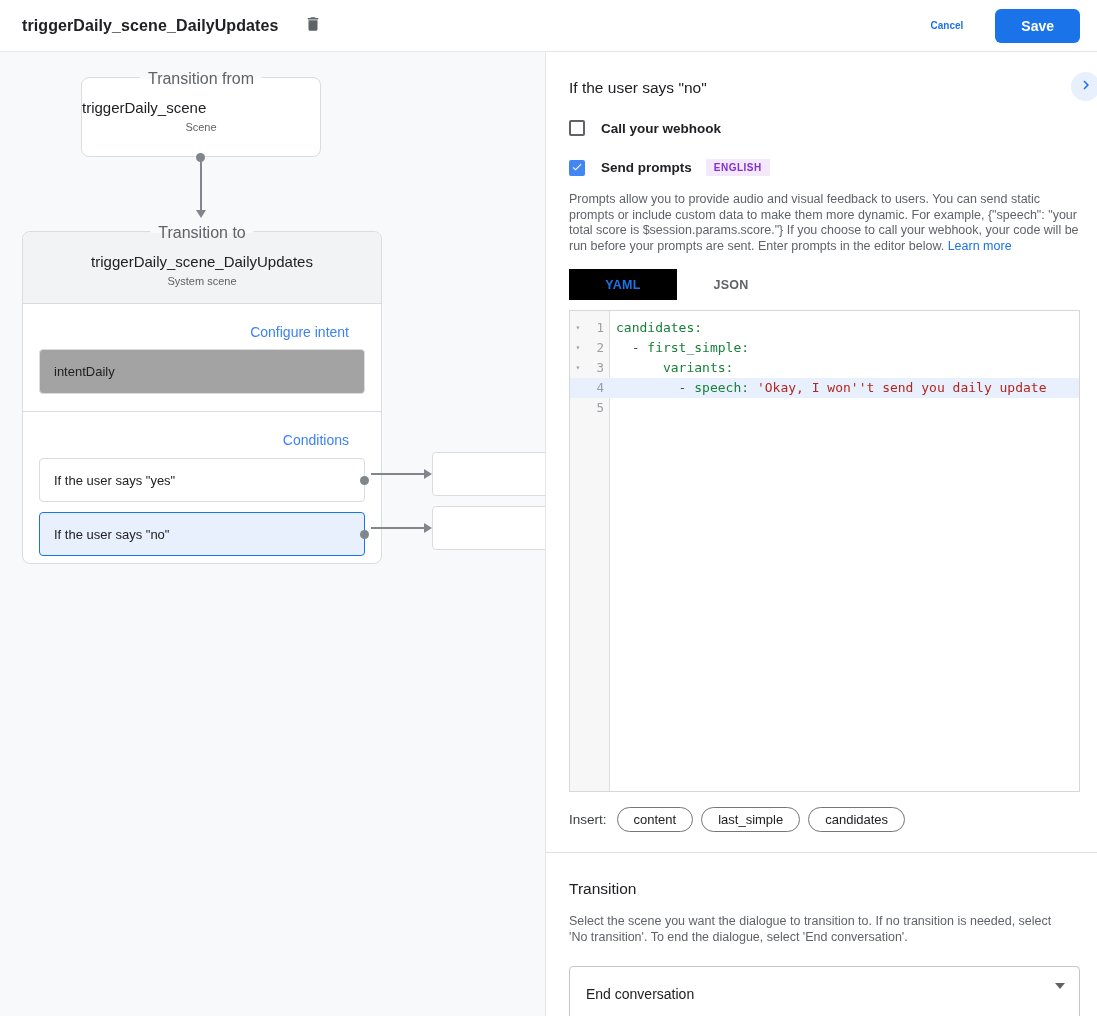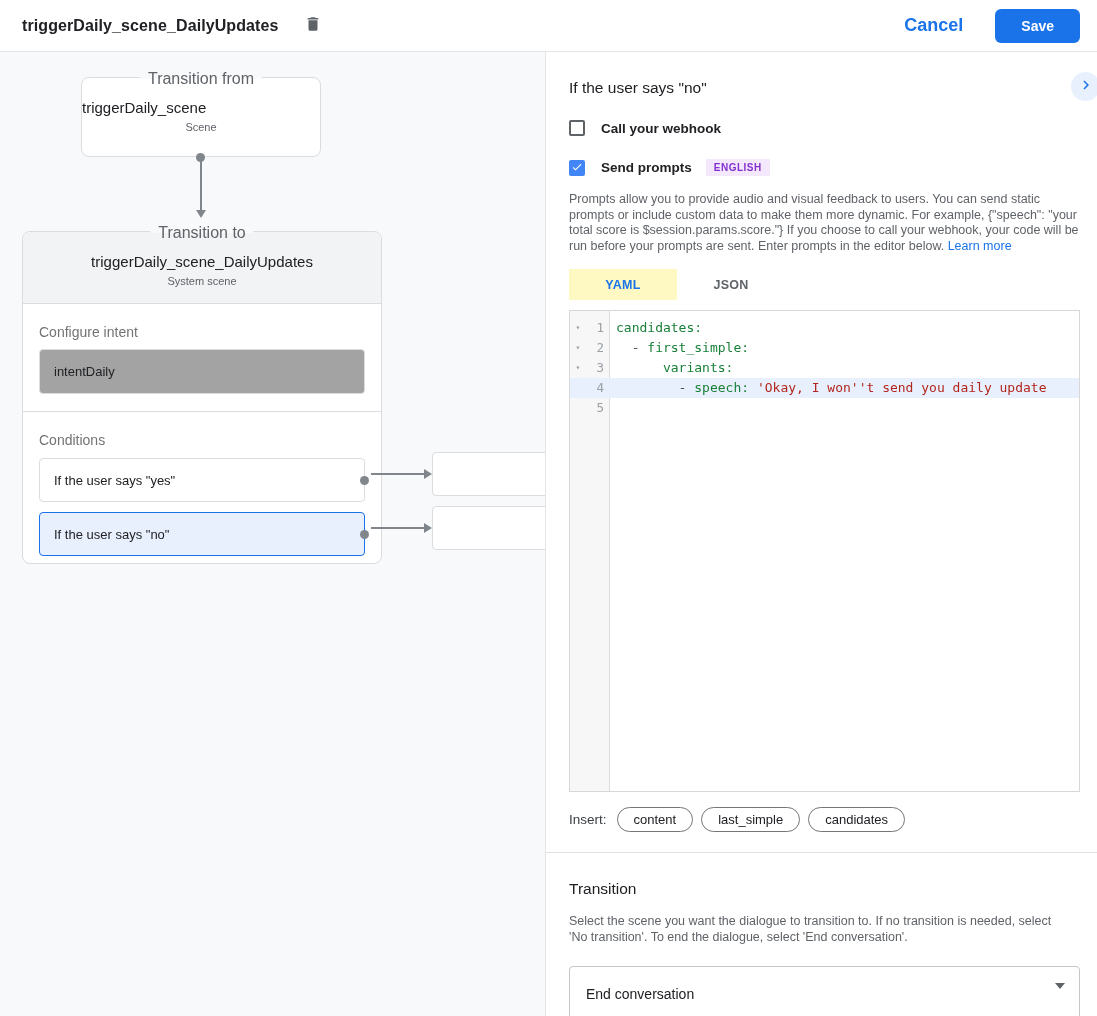--- a/index.html
+++ b/index.html
@@ -7,21 +7,21 @@
     font-family:"Liberation Sans", sans-serif; color:#202124; }
   .app { display:flex; flex-direction:column; height:100%; }
 
   
   .header { height:52px; background:#fff; border-bottom:1px solid #e4e6e8;
     display:flex; align-items:center; padding:0 17px 0 22px; flex:0 0 auto; }
   .header-title { font-size:16px; font-weight:bold; letter-spacing:.1px; }
   .trash-btn { margin-left:18px; width:32px; height:32px; display:flex;
     align-items:center; justify-content:center; cursor:pointer; border-radius:50%; }
   .header-spacer { flex:1; }
-  .cancel-btn { color:#1a73e8; font-size:18px; font-weight:bold; cursor:pointer;
+  .cancel-btn { color:#1a73e8; font-size:10px; font-weight:bold; cursor:pointer;
     padding:8px 10px; }
   .save-btn { margin-left:22px; background:#1a73e8; color:#fff; font-size:14px;
     font-weight:bold; border:none; border-radius:6px; padding:9px 26px; cursor:pointer; }
 
   
   .main { flex:1; display:flex; min-height:0; }
   .canvas { width:545px; flex:0 0 545px; background:#f8f9fa; position:relative; overflow:hidden; }
   .panel { flex:1; background:#fff; border-left:1px solid #e4e6e8; position:relative; overflow:hidden; }
 
   
@@ -37,21 +37,21 @@
   .vline { position:absolute; left:200px; top:104px; width:2px; height:54px; background:#80868b; }
   .arrow-down { position:absolute; left:196px; top:158px; width:0; height:0;
     border-left:5px solid transparent; border-right:5px solid transparent;
     border-top:8px solid #80868b; }
   .to-box { left:22px; top:179px; width:360px; height:333px; }
   .to-header { height:72px; background:#f1f3f4; border-bottom:1px solid #dadce0;
     border-radius:8px 8px 0 0; display:flex; flex-direction:column;
     align-items:center; justify-content:center; padding-top:4px; }
   .to-header .box-title { font-size:15px; }
   .to-header .box-sub { margin-top:5px; font-size:11px; color:#5f6368; }
-  .section-label { font-size:14px; color:#737373; margin:20px 16px 0; }
+  .section-label { font-size:14px; color:#3b82f6; margin:20px 32px 0;text-align:right; }
   .intent-input { margin:9px 16px 0; height:45px; border:1px solid #dadce0; border-radius:4px;
     background:#a3a3a3; display:flex; align-items:center; padding-left:14px; font-size:13px; }
   .to-divider { border-top:1px solid #dadce0; margin-top:17px; }
   .cond-row { position:relative; margin:10px 16px 0; height:44px; border:1px solid #dadce0;
     border-radius:4px; background:#fff; display:flex; align-items:center;
     padding-left:14px; font-size:13px; cursor:pointer; }
   .cond-row.selected { background:#e8f0fe; border:1.5px solid #1a73e8; }
   .cond-row .dot { right:-5px; top:50%; margin-top:-4.5px; }
   .hline { position:absolute; top:0; width:53px; height:2px; background:#80868b; left:371px; }
   .arrow-right { position:absolute; left:424px; width:0; height:0;
@@ -72,21 +72,21 @@
   .cb.checked { border-color:#4285f4; background:#4285f4; display:flex;
     align-items:center; justify-content:center; }
   .cb-label { margin-left:16px; font-size:13.5px; font-weight:bold;text-align:center; }
   .lang-badge { margin-left:14px; font-size:10px; font-weight:bold; color:#8430ce;
     background:#f4e8fd; padding:3px 8px; border-radius:1px; letter-spacing:.5px; }
   .desc { margin-top:16px; font-size:12.5px; line-height:15.5px; color:#5f6368; }
   .link { color:#1a73e8; cursor:pointer; text-decoration:none; }
   .tabs { display:flex; margin-top:15px; }
   .tab { width:108px; height:31px; display:flex; align-items:center; justify-content:center;
     font-size:12.5px; font-weight:bold; letter-spacing:.3px; color:#5f6368; cursor:pointer; }
-  .tab.active { background:#fef9c3; color:#1a73e8; }
+  .tab.active { background:#000000; color:#1a73e8; }
 
   
   .editor { margin-top:10px; height:482px; border:1px solid #d7d7d7; background:#fff;
     position:relative; overflow:hidden; font-family:"DejaVu Sans Mono", monospace; }
   .gutter-bg { position:absolute; left:0; top:0; bottom:0; width:40px; background:#f7f7f7;
     border-right:1px solid #ddd; }
   .code-lines { position:relative; padding-top:7px; }
   .code-line { display:flex; height:20px; line-height:20px; white-space:pre; }
   .code-line.hl { background:#e8f0fe; }
   .fold-cell { width:16px; text-align:center; font-size:8px; color:#9aa0a6; flex:0 0 auto;

